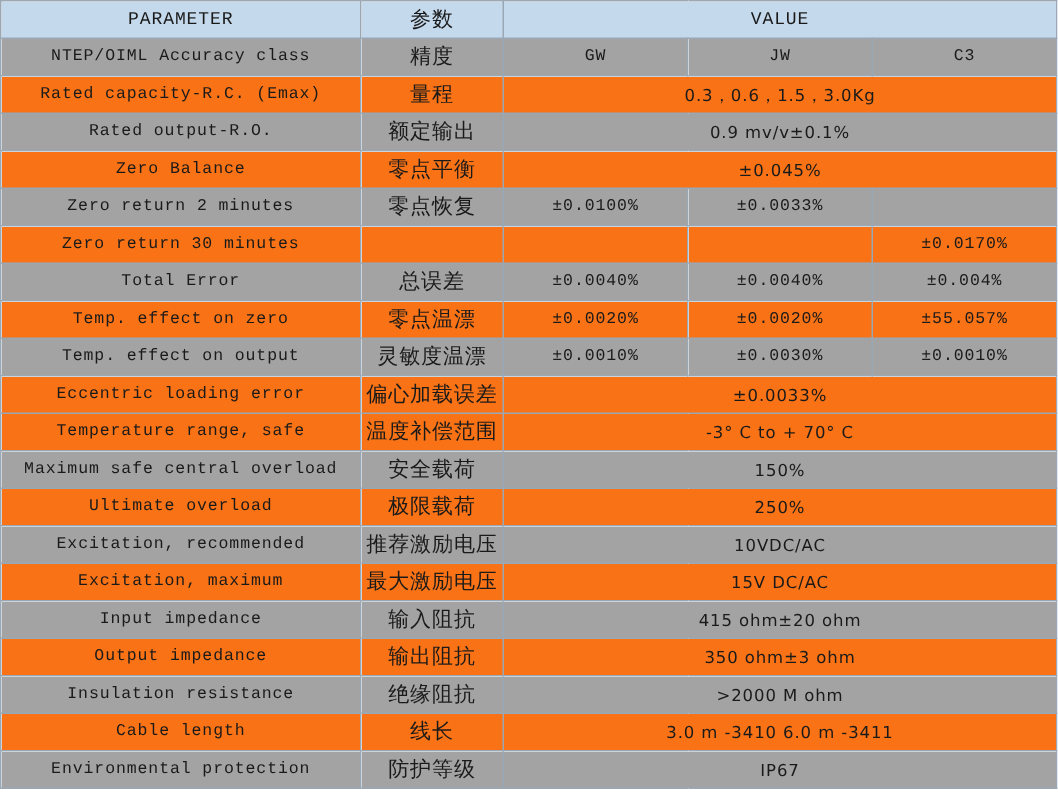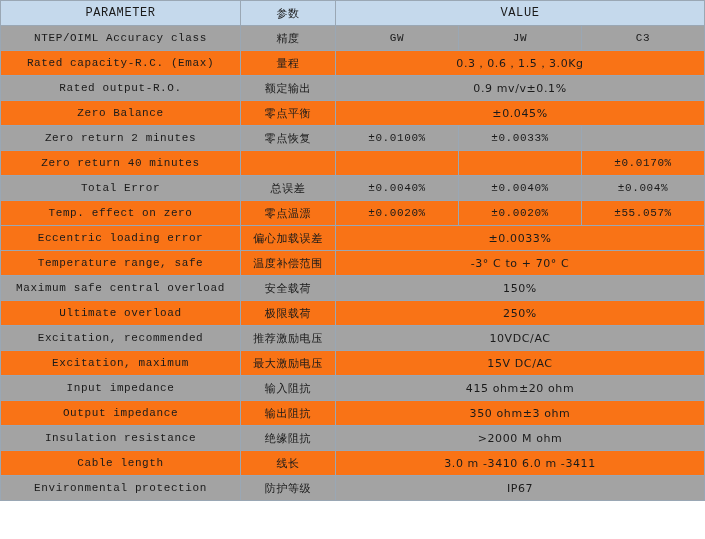--- a/index.html
+++ b/index.html
@@ -43,21 +43,21 @@
   .col-v2 { width: 123px; }
   .col-v3 { width: 123px; }
   .band {
     background: #f97316;
   }
   .plain {
     background: #a3a3a3;
   }
   .cn {
     font-family: Liberation Serif, serif;
-    font-size: 11px;
+    font-size: 14px;
     letter-spacing: 0.5px;
     margin-left: 36px;
   }
   .val {
     font-family: "Liberation Mono", "DejaVu Sans Mono", monospace;
     font-size: 11px;
     letter-spacing: 0.4px;
   }
   .val-cn {
     font-family: "DejaVu Sans", "Liberation Sans", sans-serif;
@@ -106,41 +106,48 @@
         <td class="band val val-cn" colspan="3">±0.045%</td>
       </tr>
       <tr>
         <td class="plain">Zero return 2 minutes</td>
         <td class="plain cn">零点恢复</td>
         <td class="plain val">±0.0100%</td>
         <td class="plain val">±0.0033%</td>
         <td class="plain val"></td>
       </tr>
       <tr>
-        <td class="band">Zero return 40 minutes</td>
+        <td class="band">Zero return 30 minutes</td>
         <td class="band cn"></td>
         <td class="band val"></td>
         <td class="band val"></td>
         <td class="band val">±0.0170%</td>
       </tr>
       <tr>
         <td class="plain">Total Error</td>
         <td class="plain cn">总误差</td>
         <td class="plain val">±0.0040%</td>
         <td class="plain val">±0.0040%</td>
         <td class="plain val">±0.004%</td>
       </tr>
       <tr>
         <td class="band">Temp. effect on zero</td>
         <td class="band cn">零点温漂</td>
         <td class="band val">±0.0020%</td>
         <td class="band val">±0.0020%</td>
         <td class="band val">±55.057%</td>
       </tr>
       <tr>
+        <td class="plain">Temp. effect on output</td>
+        <td class="plain cn">灵敏度温漂</td>
+        <td class="plain val">±0.0010%</td>
+        <td class="plain val">±0.0030%</td>
+        <td class="plain val">±0.0010%</td>
+      </tr>
+      <tr>
         <td class="band">Eccentric loading error</td>
         <td class="band cn">偏心加载误差</td>
         <td class="band val val-cn" colspan="3">±0.0033%</td>
       </tr>
       <tr>
         <td class="band">Temperature range, safe</td>
         <td class="band cn">温度补偿范围</td>
         <td class="band val val-cn" colspan="3">-3° C to + 70° C</td>
       </tr>
       <tr>

